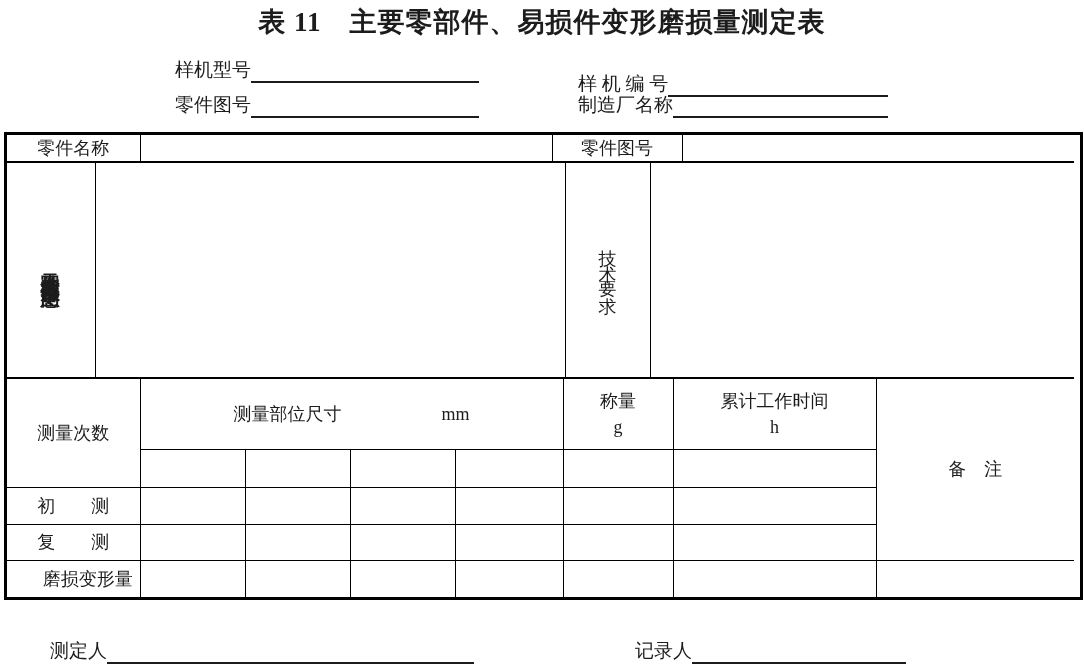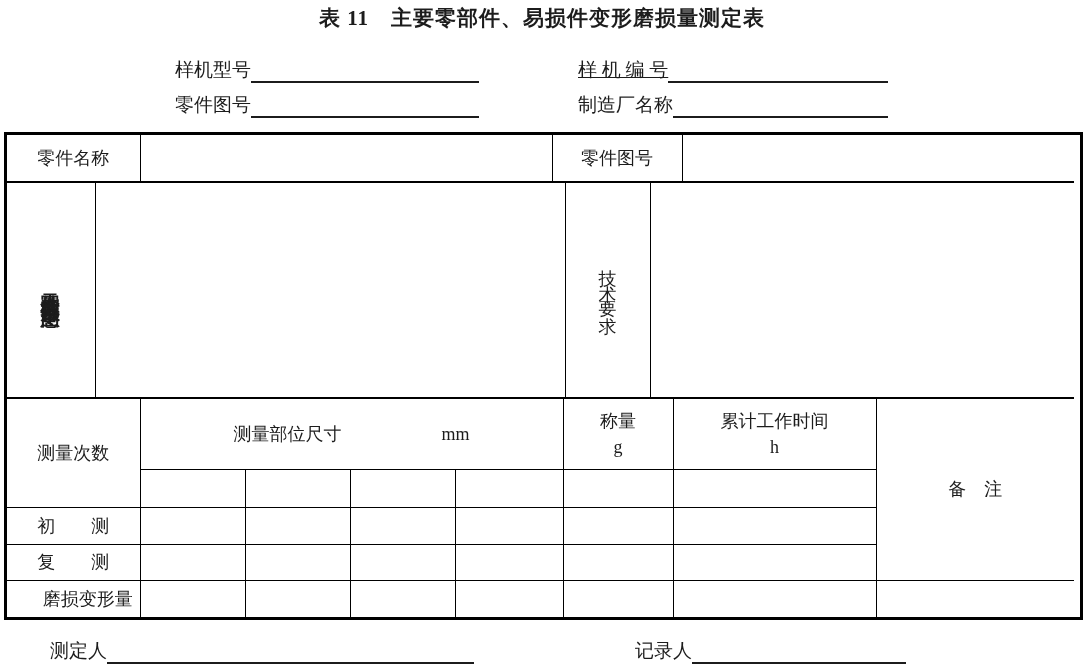--- a/index.html
+++ b/index.html
@@ -4,21 +4,21 @@
 <style>
   html,body{margin:0;padding:0;background:#ffffff;}
   body{
     width:1084px;height:672px;position:relative;overflow:hidden;
     font-family:"Liberation Serif","DejaVu Serif",serif;
     color:#1c1c1c;
   }
   
   .title{
     position:absolute;top:4px;left:0;width:100%;
-    text-align:center;font-size:21px;font-weight:bold;letter-spacing:1px;
+    text-align:center;font-size:27px;font-weight:bold;letter-spacing:1px;
   }
   
   .fields{position:absolute;top:55px;left:0;width:100%;font-size:19px;}
   .field-row{position:absolute;white-space:nowrap;text-align:right;}
   .blank{
     display:inline-block;height:21px;vertical-align:bottom;
     border-bottom:2px solid #1c1c1c;
   }
   
   .form-table{
@@ -47,42 +47,42 @@
 </style>
 </head>
 <body>
 
 <div class="title">表 11　主要零部件、易损件变形磨损量测定表</div>
 
 <div class="fields">
   <div class="field-row" style="top:2px;left:175px;">
     <span>样机型号</span><span class="blank" style="width:228px;"></span>
   </div>
-  <div class="field-row" style="top:2px;left:578px;text-decoration:underline;">
+  <div class="field-row" style="top:16px;left:578px;">
     <span>样 机 编 号</span><span class="blank" style="width:220px;"></span>
   </div>
   <div class="field-row" style="top:37px;left:175px;">
     <span>零件图号</span><span class="blank" style="width:228px;"></span>
   </div>
   <div class="field-row" style="top:37px;left:578px;">
     <span>制造厂名称</span><span class="blank" style="width:215px;"></span>
   </div>
 </div>
 
 <div class="form-table">
 
   <table class="t1">
     <colgroup>
         <col style="width:133px">
         <col style="width:412px">
         <col style="width:130px">
         <col style="width:392px">
       </colgroup>
     <tbody>
-        <tr style="height:46px;">
+        <tr style="height:26px;">
       <td>零件名称</td>
       <td></td>
       <td>零件图号</td>
       <td></td>
     </tr>
   </tbody>
     </table>
 
   <table class="t2">
     <colgroup>

